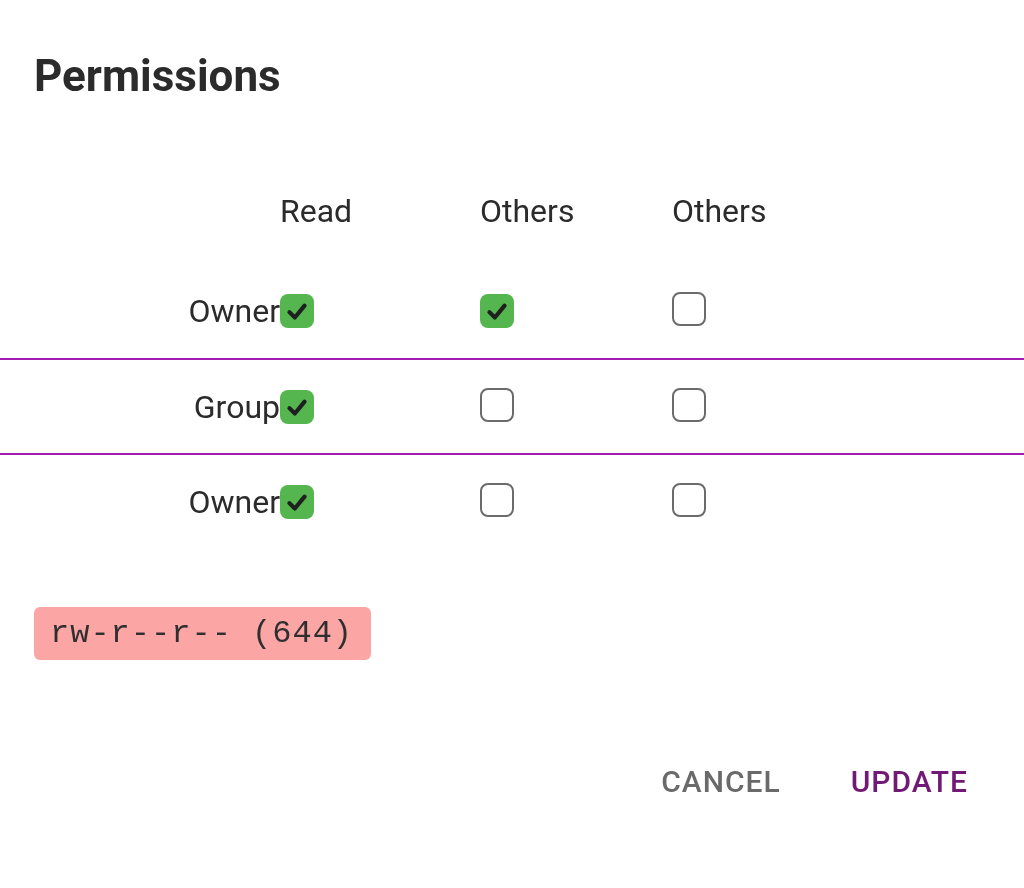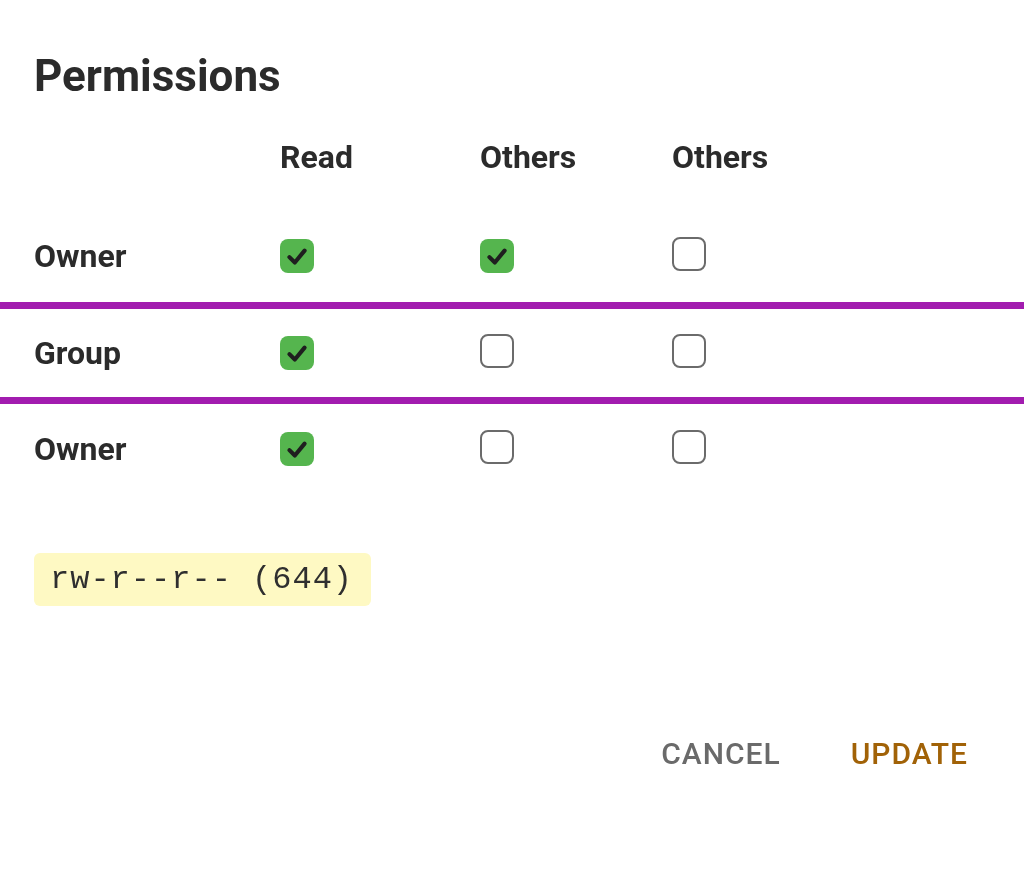--- a/index.html
+++ b/index.html
@@ -13,49 +13,49 @@
       width: 1024px;
       height: 888px;
       color: #2b2b2b;
       padding-top: 50px;
     }
     .title {
       font-size: 44px;
       font-weight: 700;
       color: #2b2b2b;
       margin-left: 34px;
-      margin-bottom: 36px;
+      margin-bottom: 90px;
     }
 
     table.perm {
       width: 100%;
       border-collapse: collapse;
       table-layout: fixed;
     }
     table.perm th {
       text-align: left;
       font-weight: 400;
       font-size: 32px;
       color: #2b2b2b;
       padding-bottom: 34px;
     }
     table.perm td, table.perm th {
       vertical-align: middle;
-      font-weight: bold;
     }
     td.role-label {
       font-size: 32px;
       color: #2b2b2b;
       padding-left: 34px;
+      text-align: right;
     }
     table.perm tr.body-row td {
       height: 95px;
     }
     tr.body-row + tr.body-row td {
-      border-top: 7px solid #a21caf;
+      border-top: 2px solid #a21caf;
     }
 
     .cb {
       width: 34px;
       height: 34px;
       border-radius: 8px;
       display: inline-flex;
       align-items: center;
       justify-content: center;
       cursor: pointer;
@@ -77,44 +77,44 @@
       fill: none;
       stroke-linecap: round;
       stroke-linejoin: round;
     }
 
     .mode-string {
       display: inline-block;
       font-family: 'Courier New', Courier, monospace;
       font-size: 32px;
       color: #2f2f2f;
-      background: #fef9c3;
+      background: #fca5a5;
       border-radius: 6px;
       padding: 8px 18px 8px 16px;
       margin-left: 34px;
       margin-top: 58px;
       letter-spacing: 1px;
     }
 
     .actions {
       position: absolute;
       right: 56px;
-      top: 736px;
+      top: 764px;
       display: flex;
       gap: 70px;
       font-size: 30px;
       font-weight: 500;
       letter-spacing: 1px;
     }
     .btn-cancel {
       color: #6a6a6a;
       cursor: pointer;
     }
     .btn-update {
-      color: #a16207;
+      color: #701a75;
       cursor: pointer;
     }
   </style>
 </head>
 <body>
 
 
 
 <h1 class="title">Permissions</h1>
 

